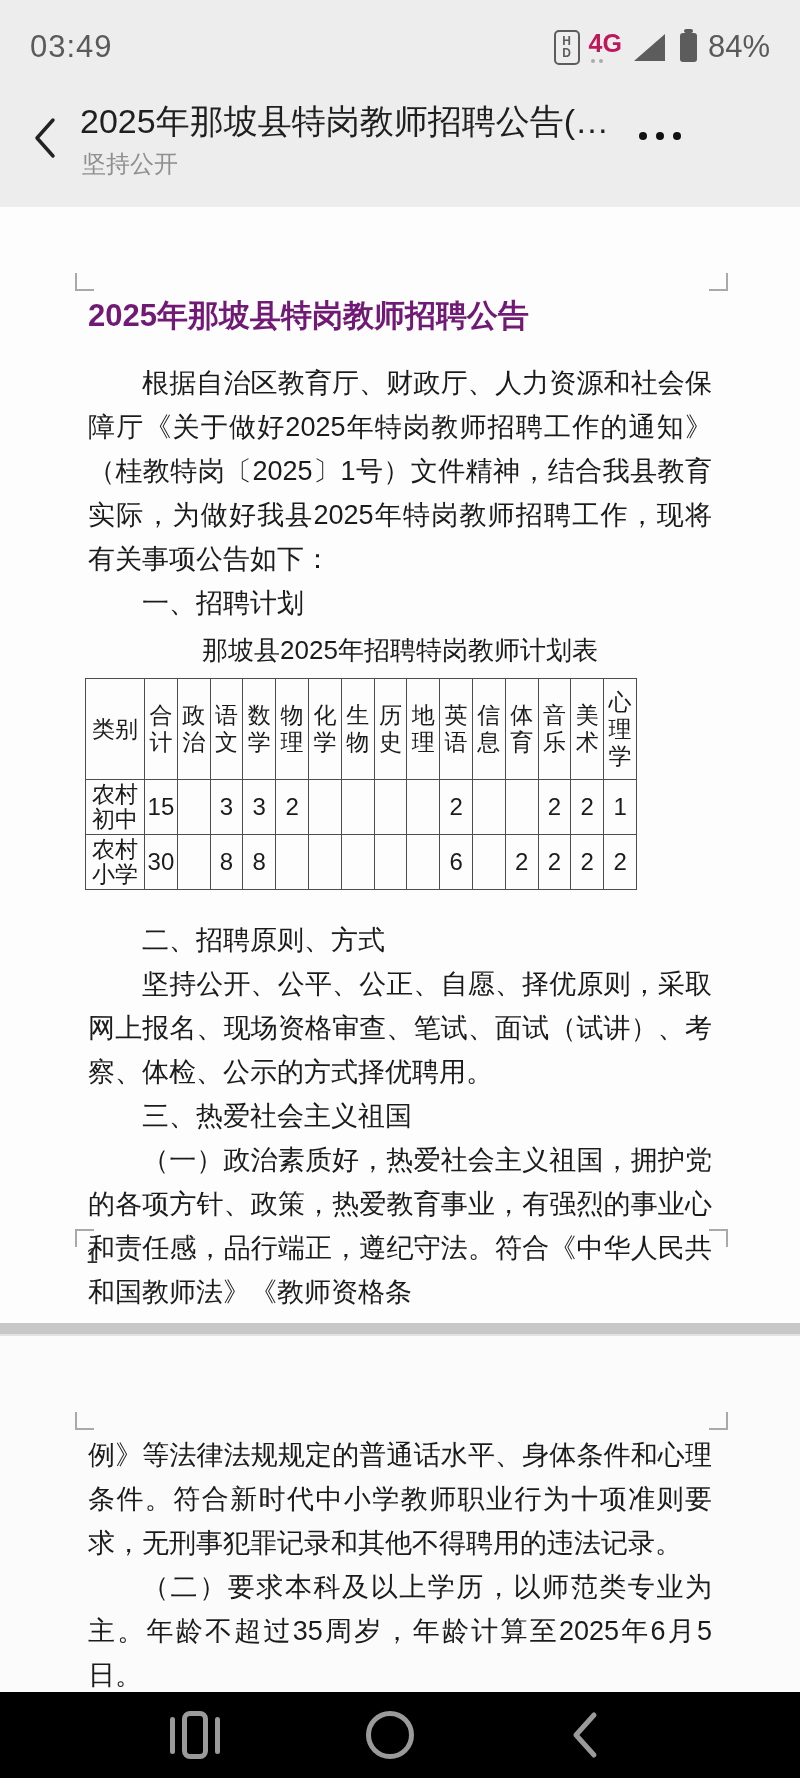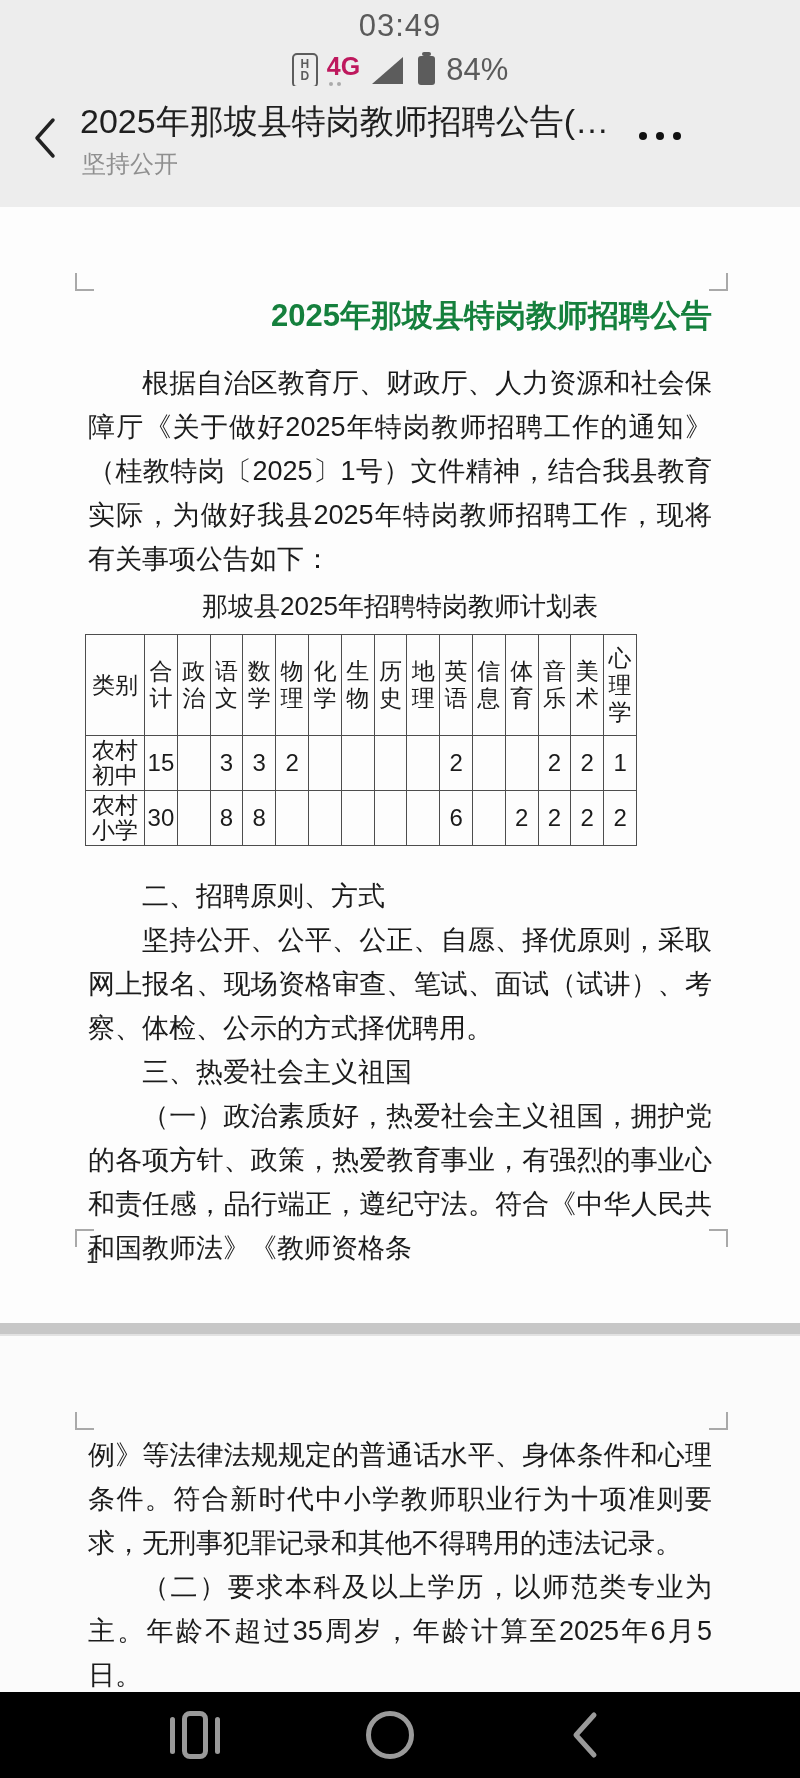--- a/index.html
+++ b/index.html
@@ -2,21 +2,21 @@
 <html><head>
 <meta charset="utf-8">
 <style>
   html,body{margin:0;padding:0;background:#222;}
   .screen{position:relative;width:800px;height:1778px;margin:0 auto;overflow:hidden;
           background:#fbfbfb;font-family:"Liberation Sans","DejaVu Sans",sans-serif;}
 
   
   .status-bar{position:absolute;left:0;top:0;width:800px;height:86px;background:#ededed;
               display:flex;align-items:center;justify-content:space-between;
-              padding:0 30px;box-sizing:border-box;color:#5a5a5a;flex-direction:column;}
+              padding:0 30px;box-sizing:border-box;color:#5a5a5a;}
   .status-time{font-size:31px;letter-spacing:1px;padding-top:8px;}
   .status-right{display:flex;align-items:center;gap:9px;padding-top:8px;}
   .hd-box{width:22px;height:31px;border:2.5px solid #5c5c5c;border-radius:5px;
           display:flex;flex-direction:column;align-items:center;justify-content:center;
           font-size:12px;font-weight:700;line-height:12px;color:#5c5c5c;}
   .net-block{display:flex;flex-direction:column;align-items:flex-start;}
   .net-label{font-size:25px;font-weight:600;line-height:25px;color:#be185d;}
   .net-dots{display:flex;gap:4px;margin-top:3px;margin-left:2px;}
   .net-dots i{width:4px;height:4px;border-radius:50%;background:#aaa;}
   .sig-tri{width:0;height:0;border-style:solid;border-width:0 0 27px 31px;
@@ -39,21 +39,21 @@
   .menu-btn i{width:8px;height:8px;border-radius:50%;background:#111;}
 
   
   .page1{position:absolute;left:0;top:207px;width:800px;height:1116px;background:#fdfdfd;
          box-sizing:border-box;padding:88px 88px 0 88px;overflow:hidden;}
   .page-divider{position:absolute;left:0;top:1323px;width:800px;height:11px;background:#c7c7c7;
                 border-bottom:2px solid #e2e2e2;}
   .page2{position:absolute;left:0;top:1336px;width:800px;height:442px;background:#fbfbfb;
          box-sizing:border-box;padding:97px 88px 18px 88px;overflow:hidden;}
 
-  .doc-title{font-size:31px;font-weight:700;color:#15803d;text-align:right;margin:0 0 24px 0;}
+  .doc-title{font-size:31px;font-weight:700;color:#701a75;text-align:left;margin:0 0 24px 0;}
   .para{font-size:27px;line-height:44px;color:#1b1b1b;text-align:justify;margin:0;}
   .ind{text-indent:2em;}
   .tbl-caption{font-size:26px;color:#1b1b1b;text-align:center;margin:8px 0 10px 0;}
   .after-table{margin-top:28px;}
 
   
   .mark{position:absolute;width:17px;height:16px;}
   .mk-tl{border-left:2px solid #a9a9a9;border-bottom:2px solid #a9a9a9;}
   .mk-tr{border-right:2px solid #a9a9a9;border-bottom:2px solid #a9a9a9;}
   .mk-bl{border-left:2px solid #a9a9a9;border-top:2px solid #a9a9a9;}
@@ -125,20 +125,21 @@
 
   <div class="page1">
     <span class="mark mk-tl p1-tl"></span>
     <span class="mark mk-tr p1-tr"></span>
     <span class="mark mk-bl p1-bl"></span>
     <span class="mark mk-br p1-br"></span>
     <span class="page-num">1</span>
 
     <h1 class="doc-title">2025年那坡县特岗教师招聘公告</h1>
     <p class="para ind">根据自治区教育厅、财政厅、人力资源和社会保障厅《关于做好2025年特岗教师招聘工作的通知》（桂教特岗〔2025〕1号）文件精神，结合我县教育实际，为做好我县2025年特岗教师招聘工作，现将有关事项公告如下：</p>
+    <p class="para ind">一、招聘计划</p>
 
     <div class="tbl-caption">那坡县2025年招聘特岗教师计划表</div>
     <table class="plan-table">
       <thead>
           <tr>
             <th style="width: 58px;">类别</th>
             <th class="vert">合计</th>
             <th class="vert">政治</th>
             <th class="vert">语文</th>
             <th class="vert">数学</th>

